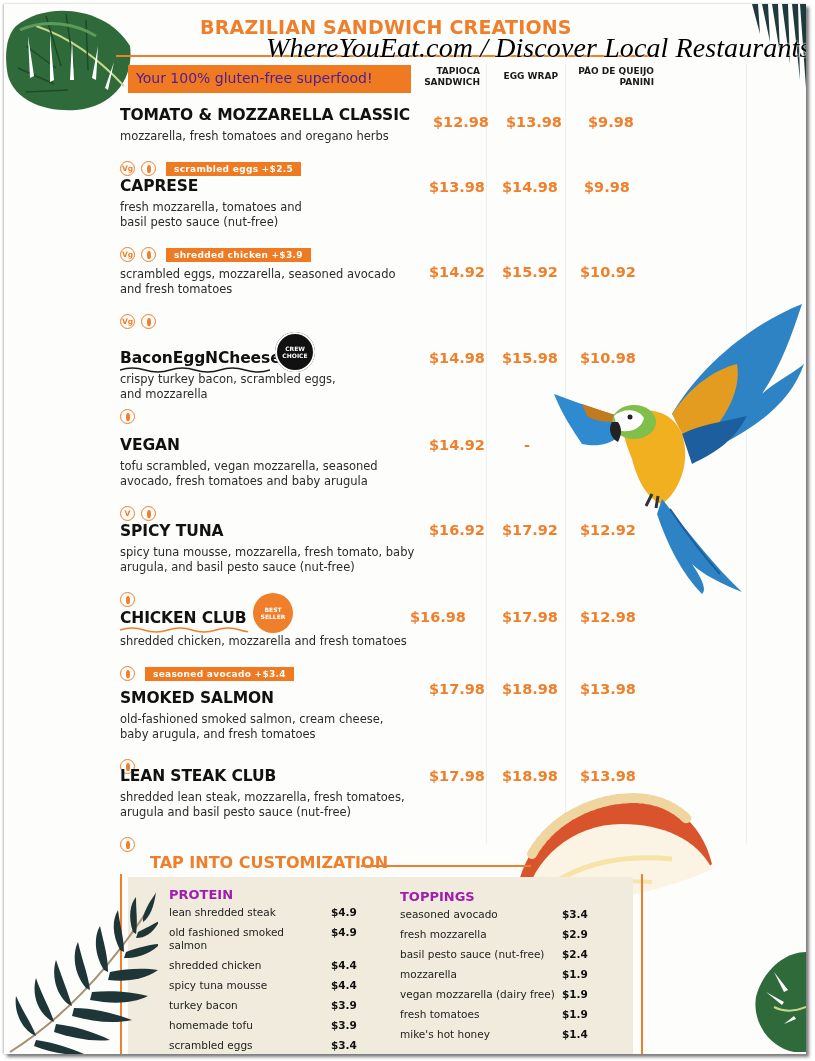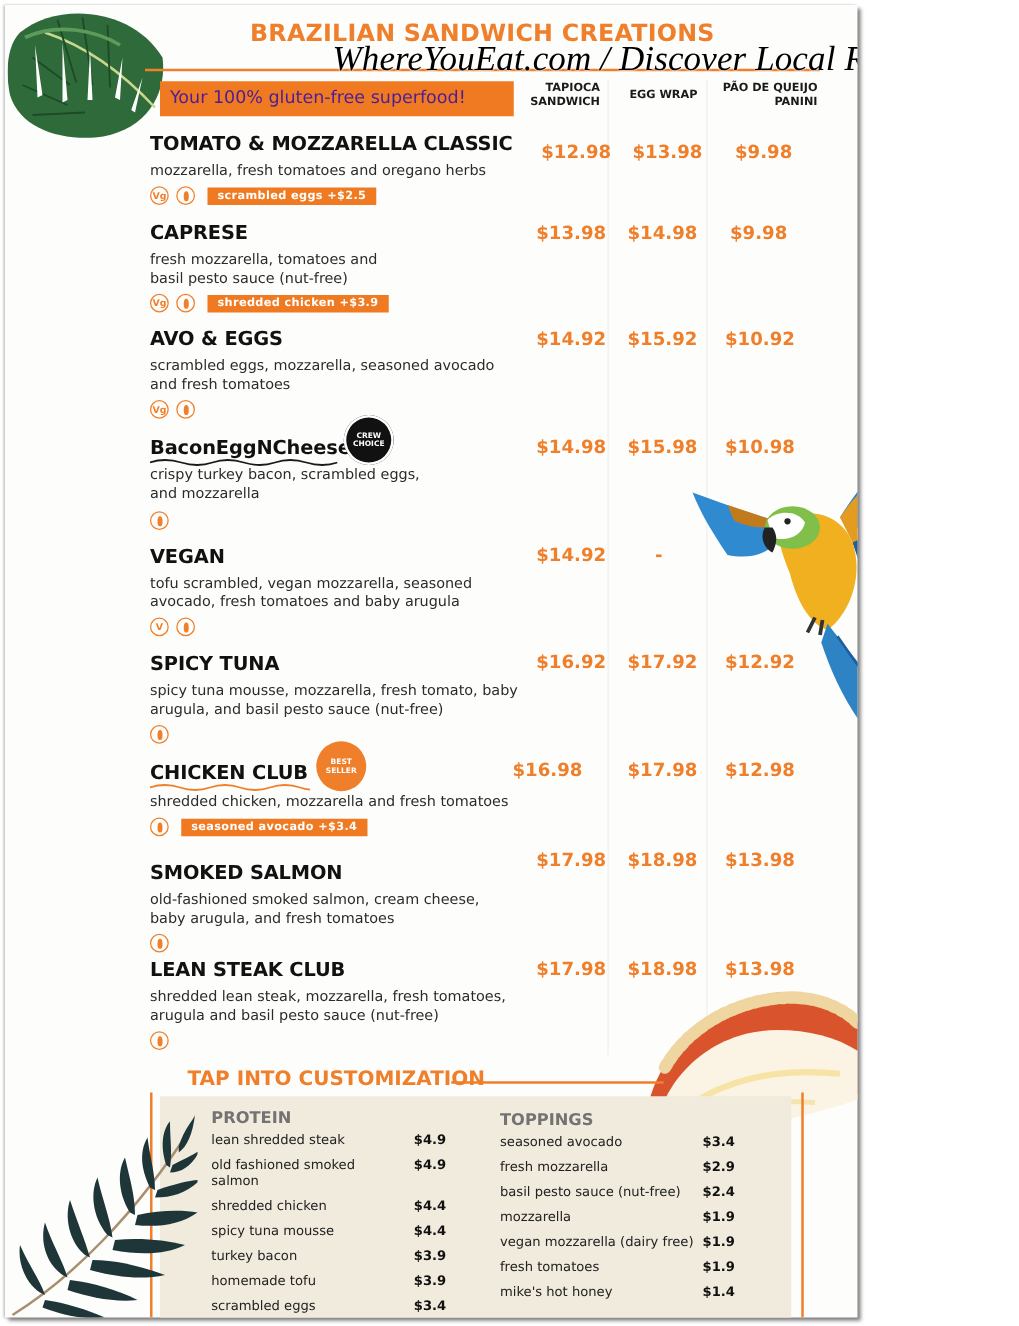--- a/index.html
+++ b/index.html
@@ -1,20 +1,20 @@
 <!DOCTYPE html>
 <html><head>
   <meta charset="utf-8">
   <style>
     * { box-sizing: border-box; margin: 0; padding: 0; }
     html, body { width: 815px; height: 1061px; background: #ffffff; overflow: hidden; }
     body { position: relative; font-family: "DejaVu Sans", "Liberation Sans", sans-serif; color: #1a1a1a; }
 
     .page {
-      position: absolute; left: 4px; top: 4px; width: 682px; height: 1050px;
+      position: absolute; left: 4px; top: 4px; width: 802px; height: 1050px;
       background: #fdfdfc;
       box-shadow: 3px 3px 3px #7d7d7d, -1px 0 2px #bbbbbb;
       overflow: hidden;
       padding-left: 40px;
     }
 
     
     .leaf { position: absolute; }
 
     .col-line { position: absolute; top: 60px; height: 780px; width: 1px; background: #efefef; }
@@ -42,21 +42,21 @@
     .colhead {
       position: absolute; top: 62px; font-weight: bold; font-size: 9px;
       line-height: 11px; text-align: right; color: #1a1a1a;
     }
 
     .item { position: absolute; left: 116px; }
     .item-name {
       font-weight: bold; font-size: 15.5px; color: #111; white-space: nowrap; letter-spacing: -0.1px;
     }
     .item-desc { font-size: 11.5px; line-height: 15px; color: #2b2b2b; margin-top: 5px; }
-    .tags { display: flex; align-items: center; gap: 6px; margin-top: 4px; height: 17px; }
+    .tags { display: flex; align-items: center; gap: 6px; margin-top: 16px; height: 17px; }
     .diet-icon {
       width: 15px; height: 15px; border: 1.3px solid #ef7f2a; border-radius: 50%;
       font-size: 7.5px; font-weight: bold; color: #ef7f2a;
       display: flex; align-items: center; justify-content: center;
     }
     .gf-drop { width: 4px; height: 8px; background: #ef7f2a; border-radius: 50% 50% 45% 45%; }
     .addon {
       background: #ef7a22; color: #fff; font-weight: bold; font-size: 9px;
       padding: 2px 8px; margin-left: 4px; white-space: nowrap; letter-spacing: 0.3px;
     }
@@ -81,21 +81,21 @@
     }
     .section-rule { position: absolute; left: 357px; top: 861px; width: 170px; height: 1.5px; background: #ef7f2a; }
     .frame-left { position: absolute; left: 116px; top: 870px; width: 1.5px; height: 180px; background: #ef7f2a; }
     .frame-right { position: absolute; left: 637px; top: 870px; width: 1.5px; height: 180px; background: #ef7f2a; }
 
     .custom-box {
       position: absolute; left: 124px; top: 873px; width: 505px; height: 180px;
       background: #f0ebdd;
     }
     .cust-col { position: absolute; top: 10px; }
-    .cust-head { font-weight: bold; font-size: 13px; color: #737373; margin-bottom: 4px; }
+    .cust-head { font-weight: bold; font-size: 13px; color: #a21caf; margin-bottom: 4px; }
     .cust-row { display: flex; font-size: 10.5px; color: #222; line-height: 13px; margin-bottom: 7px; }
     .cust-row .n { flex: 0 0 auto; }
     .cust-row .p { font-weight: bold; color: #111; }
   </style>
 </head>
 <body>
 
 <div class="page">
 
   <div class="col-line" style="left:482px"></div>
@@ -160,21 +160,20 @@
           <span class="gf-drop"></span>
         </span>
       <span class="addon">shredded chicken +$3.9</span>
     </div>
   </div>
   <div class="price" style="left:425px;top:175px">$13.98</div>
   <div class="price" style="left:498px;top:175px">$14.98</div>
   <div class="price" style="left:580px;top:175px">$9.98</div>
 
   <div class="item" style="top:258px">
-    <div class="item-name">AVO &amp; EGGS</div>
     <div class="item-desc">
       <div>scrambled eggs, mozzarella, seasoned avocado</div>
       <div>and fresh tomatoes</div>
     </div>
     <div class="tags">
       <span class="diet-icon">Vg</span>
       <span class="diet-icon">
           <span class="gf-drop"></span>
         </span>
     </div>

